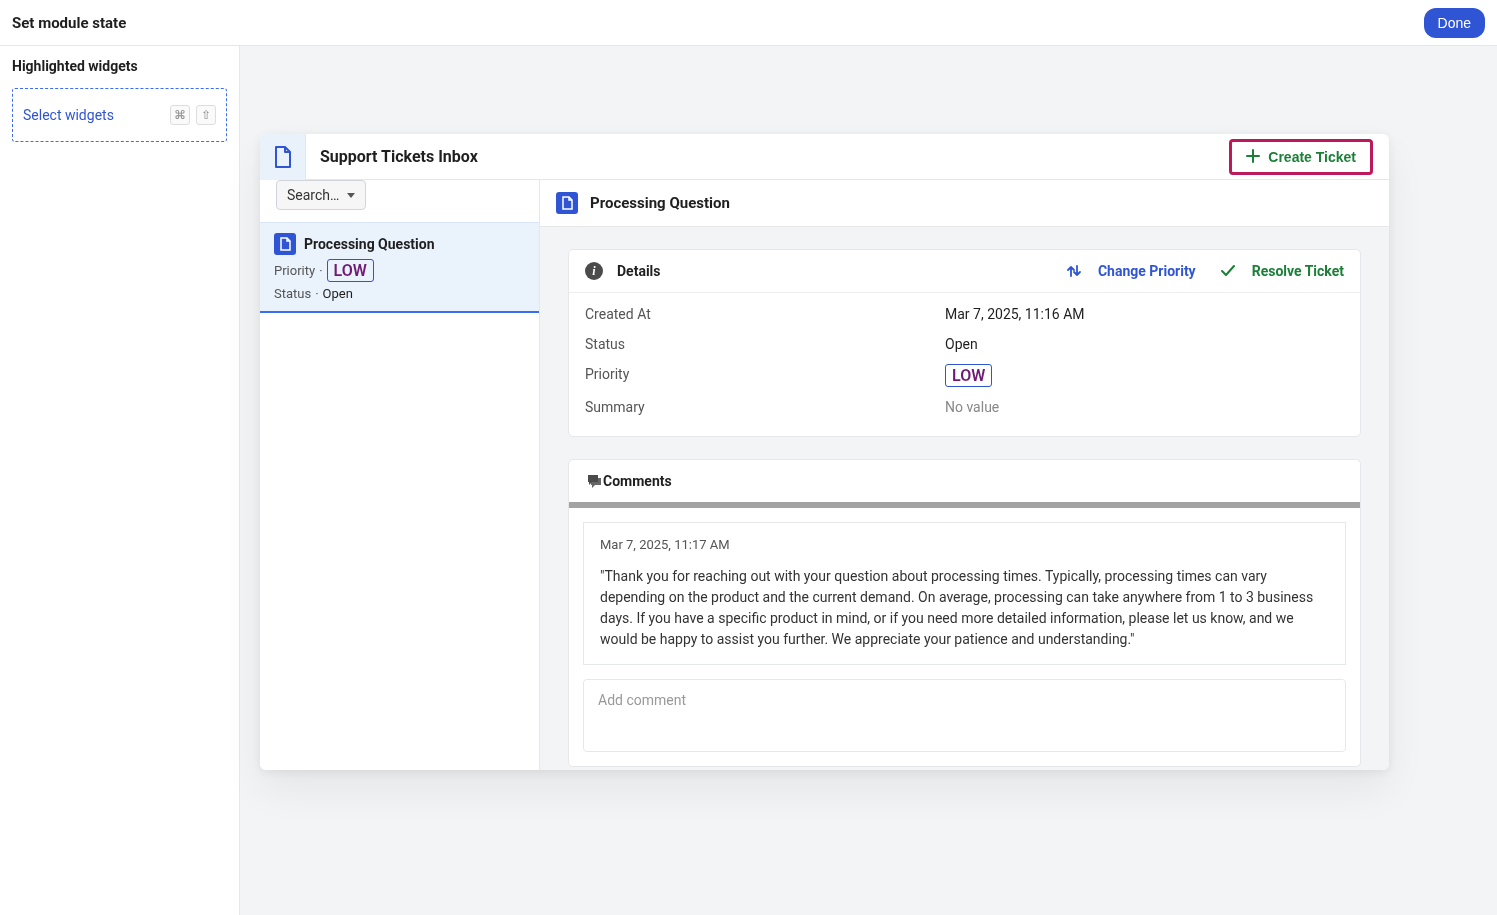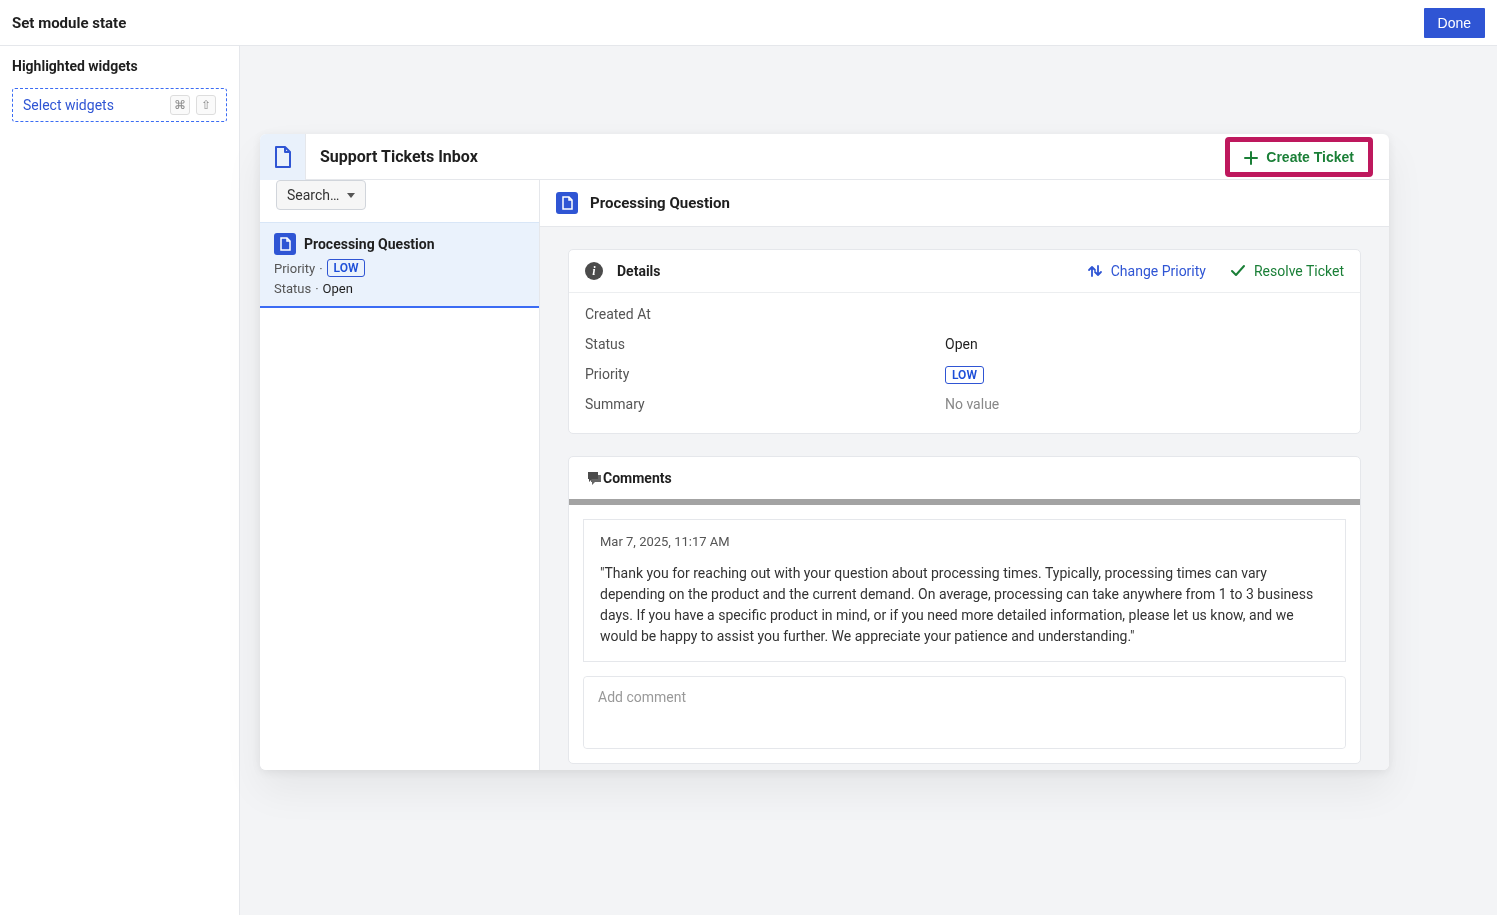--- a/index.html
+++ b/index.html
@@ -21,21 +21,21 @@
     align-items: center;
     justify-content: space-between;
     padding: 0 12px;
     gap: 24px;
   }
   .topbar-title { font-weight: 700; font-size: 15px; }
   .done-btn {
     background: #2f55d4;
     color: #fff;
     border: none;
-    border-radius: 1px;
+    border-radius: 12px;
     padding: 7px 14px;
     font-size: 14px;
     font-weight: 500;
     cursor: pointer;
   }
 
   
   .layout { display: flex; height: calc(100% - 46px); }
   .left-panel {
     width: 240px;
@@ -47,21 +47,21 @@
     flex: 1;
     background: #f3f4f6;
     position: relative;
     padding: 88px 108px 0 20px;
   }
 
   .hw-heading { font-weight: 700; font-size: 14px; margin-bottom: 14px; }
   .select-widgets {
     border: 1.5px dashed #3b6cf4;
     border-radius: 3px;
-    padding: 6px 10px;
+    padding: 16px 10px;
     color: #2f55d4;
     display: flex;
     align-items: center;
     justify-content: space-between;
     cursor: pointer;
     background: #fff;
   }
   .select-widgets .kbds { display:flex; gap:6px; color:#999; }
   .kbd-box {
     border: 1px solid #ddd;
@@ -94,27 +94,27 @@
   .app-header-left { display:flex; align-items:center; }
   .tab-icon-box {
     width: 46px; height:46px;
     background:#e9f1fb;
     display:flex; align-items:center; justify-content:center;
     border-right:1px solid #e5e7eb;
   }
   .app-title { font-weight:700; font-size:16px; margin-left:14px; }
 
   .create-btn {
-    border:5px solid #be185d;
+    border:3px solid #be185d;
     background:#fff;
     color:#1a7f37;
     font-weight:600;
     padding:7px 14px;
     border-radius:4px;
-    display:flex; align-items:flex-end; gap:8px;
+    display:flex; align-items:flex-start; gap:8px;
     cursor:pointer;
     font-size:14px;
   }
 
   .app-body { flex:1; display:flex; overflow:hidden; }
   .list-col {
     width: 280px;
     border-right:1px solid #e5e7eb;
     background:#fff;
     display:flex; flex-direction:column;
@@ -146,24 +146,24 @@
     background:#eaf2fc;
     border-top:1px solid #d8e6f7;
     border-bottom:2px solid #3b6cf4;
     padding:10px 14px;
     cursor:pointer;
   }
   .ticket-row-title { display:flex; align-items:center; gap:8px; font-weight:700; font-size:14px; }
   .meta-line { font-size:13px; color:#555; margin-top:4px; display:flex; align-items:center; gap:4px;}
   .badge-low {
     border:1px solid #2f55d4;
-    color:#1d4ed8;
+    color:#701a75;
     border-radius:3px;
     padding:1px 6px;
-    font-size:12px;
+    font-size:16px;
     font-weight:600;
   }
 
   .detail-col {
     flex:1;
     background:#f3f4f6;
     display:flex; flex-direction:column;
     overflow:auto;
   }
   .detail-header {
@@ -187,21 +187,21 @@
   .panel-head {
     display:flex; align-items:center; justify-content:space-between;
     padding:12px 16px;
     border-bottom:1px solid #eceef0;
   }
   .panel-head-left { display:flex; align-items:center; gap:14px; font-weight:700; }
   .info-ico {
     width:18px;height:18px;border-radius:50%;background:#4b4b4b;display:flex;align-items:center;justify-content:center;color:#fff;font-style:italic;font-family:Georgia,serif;font-size:12px;font-weight:700;
   }
   .panel-actions { display:flex; gap:24px; }
-  .action-link { display:flex; align-items:center; gap:8px; font-weight:400; cursor:pointer; font-size:14px;}
+  .action-link { display:flex; align-items:center; gap:16px; font-weight:700; cursor:pointer; font-size:14px;}
   .link-blue { color:#2f55d4; }
   .link-green { color:#1a7f37; }
 
   .kv { padding: 6px 16px 14px; }
   .kv-row { display:flex; padding:7px 0; font-size:14px;}
   .kv-key { width:360px; color:#555; }
   .kv-val { flex:1; color:#1f1f1f; }
   .kv-val.italic { color:#888; }
 
   .comments-head {
@@ -326,20 +326,21 @@
                   <svg width="16" height="16" viewBox="0 0 16 16">
                     <path d="M2 8 L6 12 L14 3" stroke="#1a7f37" stroke-width="2" fill="none" stroke-linecap="round" stroke-linejoin="round"></path>
                   </svg>
                   <span>Resolve Ticket</span>
                 </span>
               </div>
             </div>
             <div class="kv">
               <div class="kv-row">
                 <div class="kv-key">Created At</div>
+                <div class="kv-val">Mar 7, 2025, 11:16 AM</div>
               </div>
               <div class="kv-row">
                 <div class="kv-key">Status</div>
                 <div class="kv-val">Open</div>
               </div>
               <div class="kv-row">
                 <div class="kv-key">Priority</div>
                 <div class="kv-val"><span class="badge-low">LOW</span></div>
               </div>
               <div class="kv-row">

